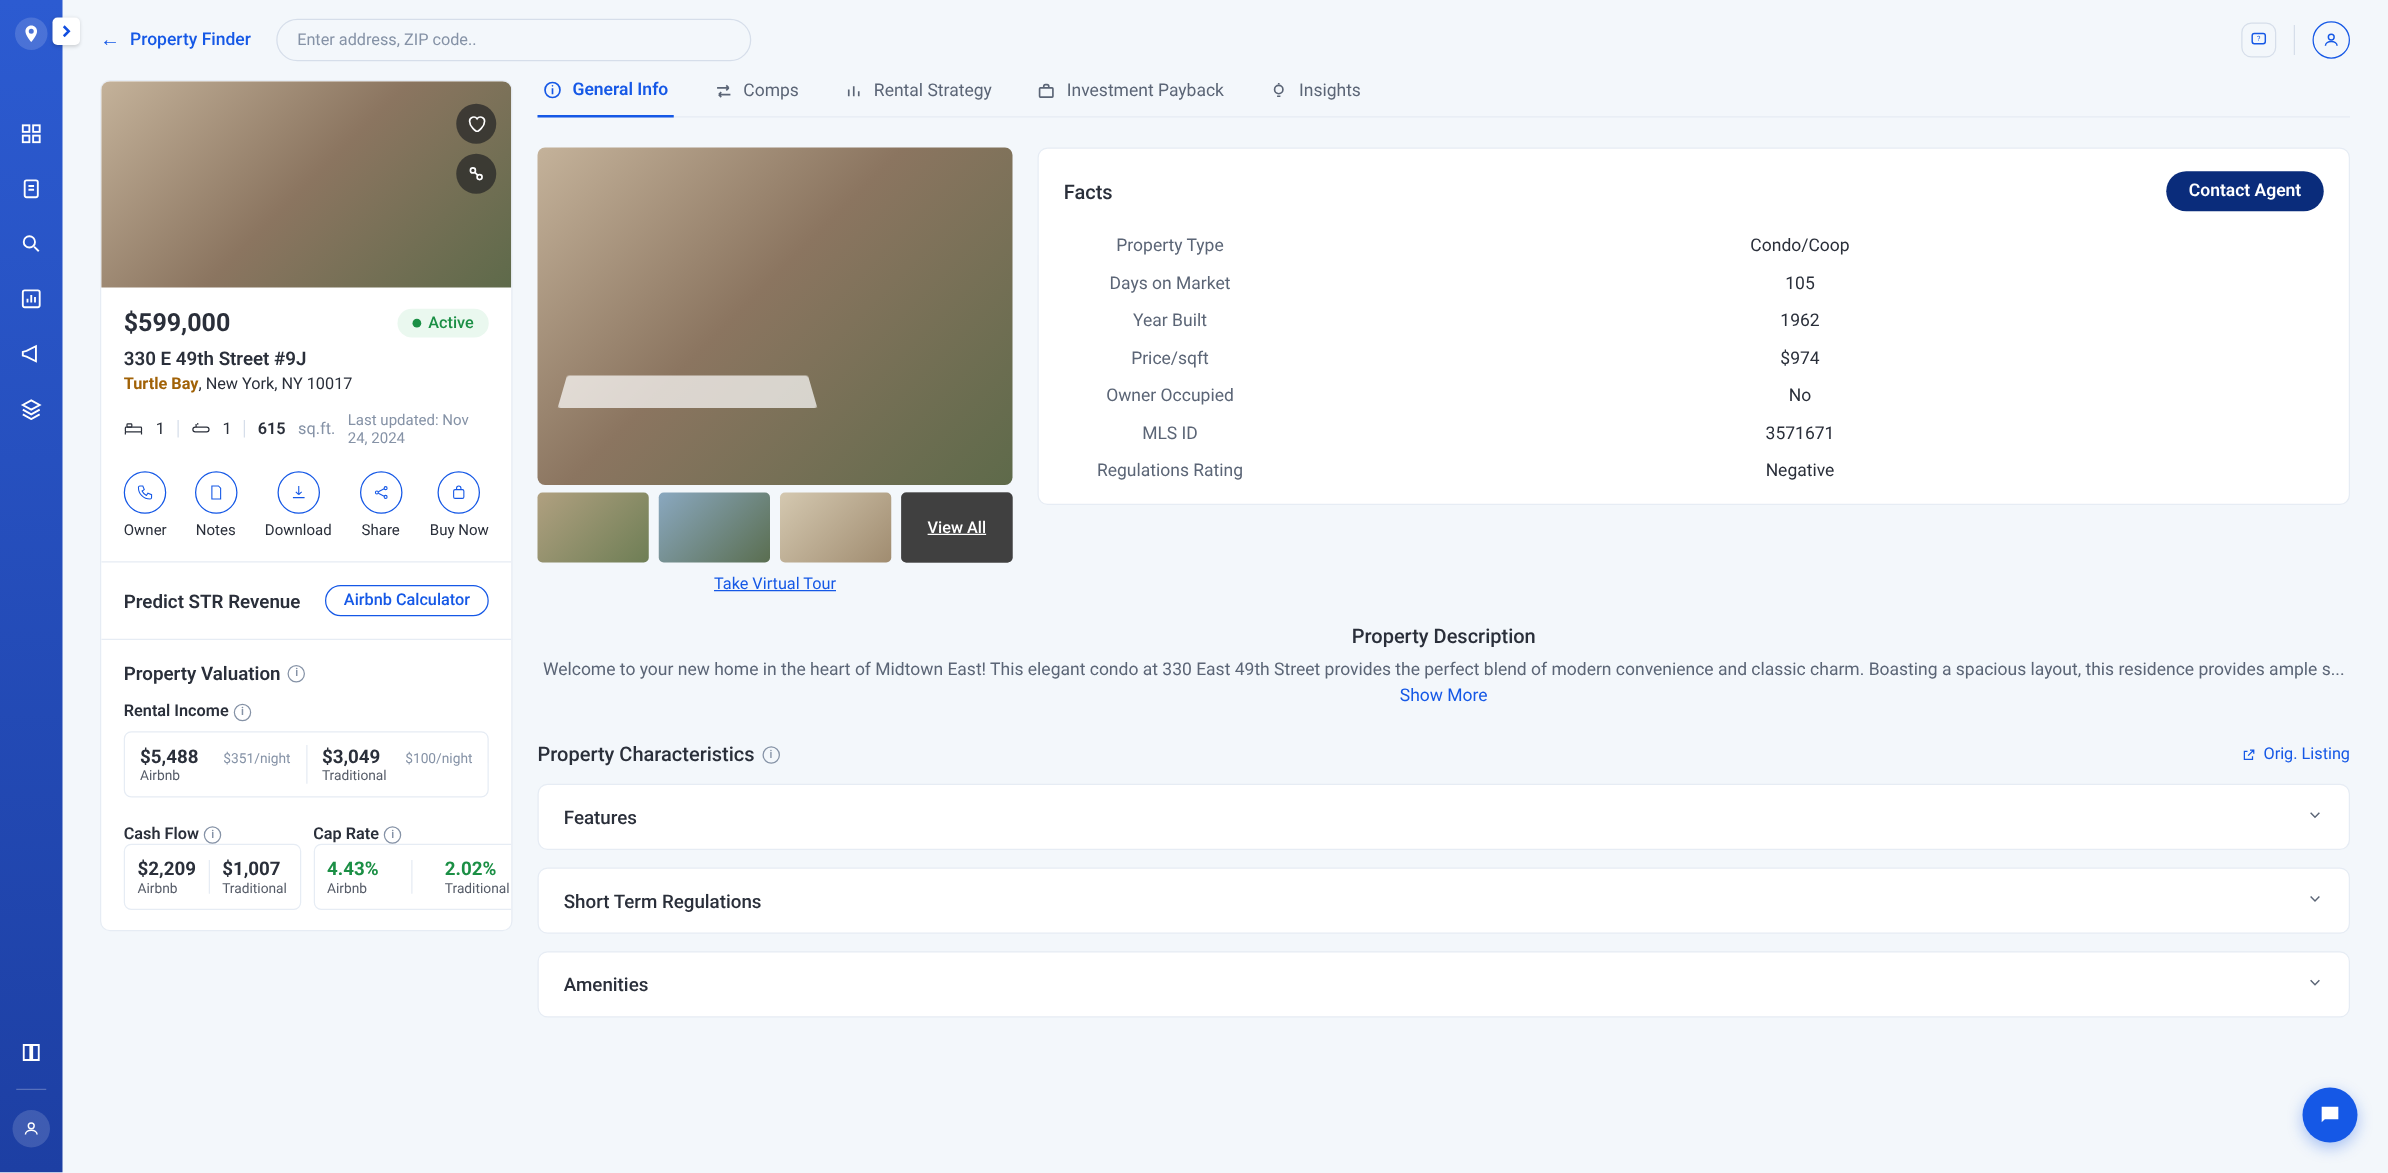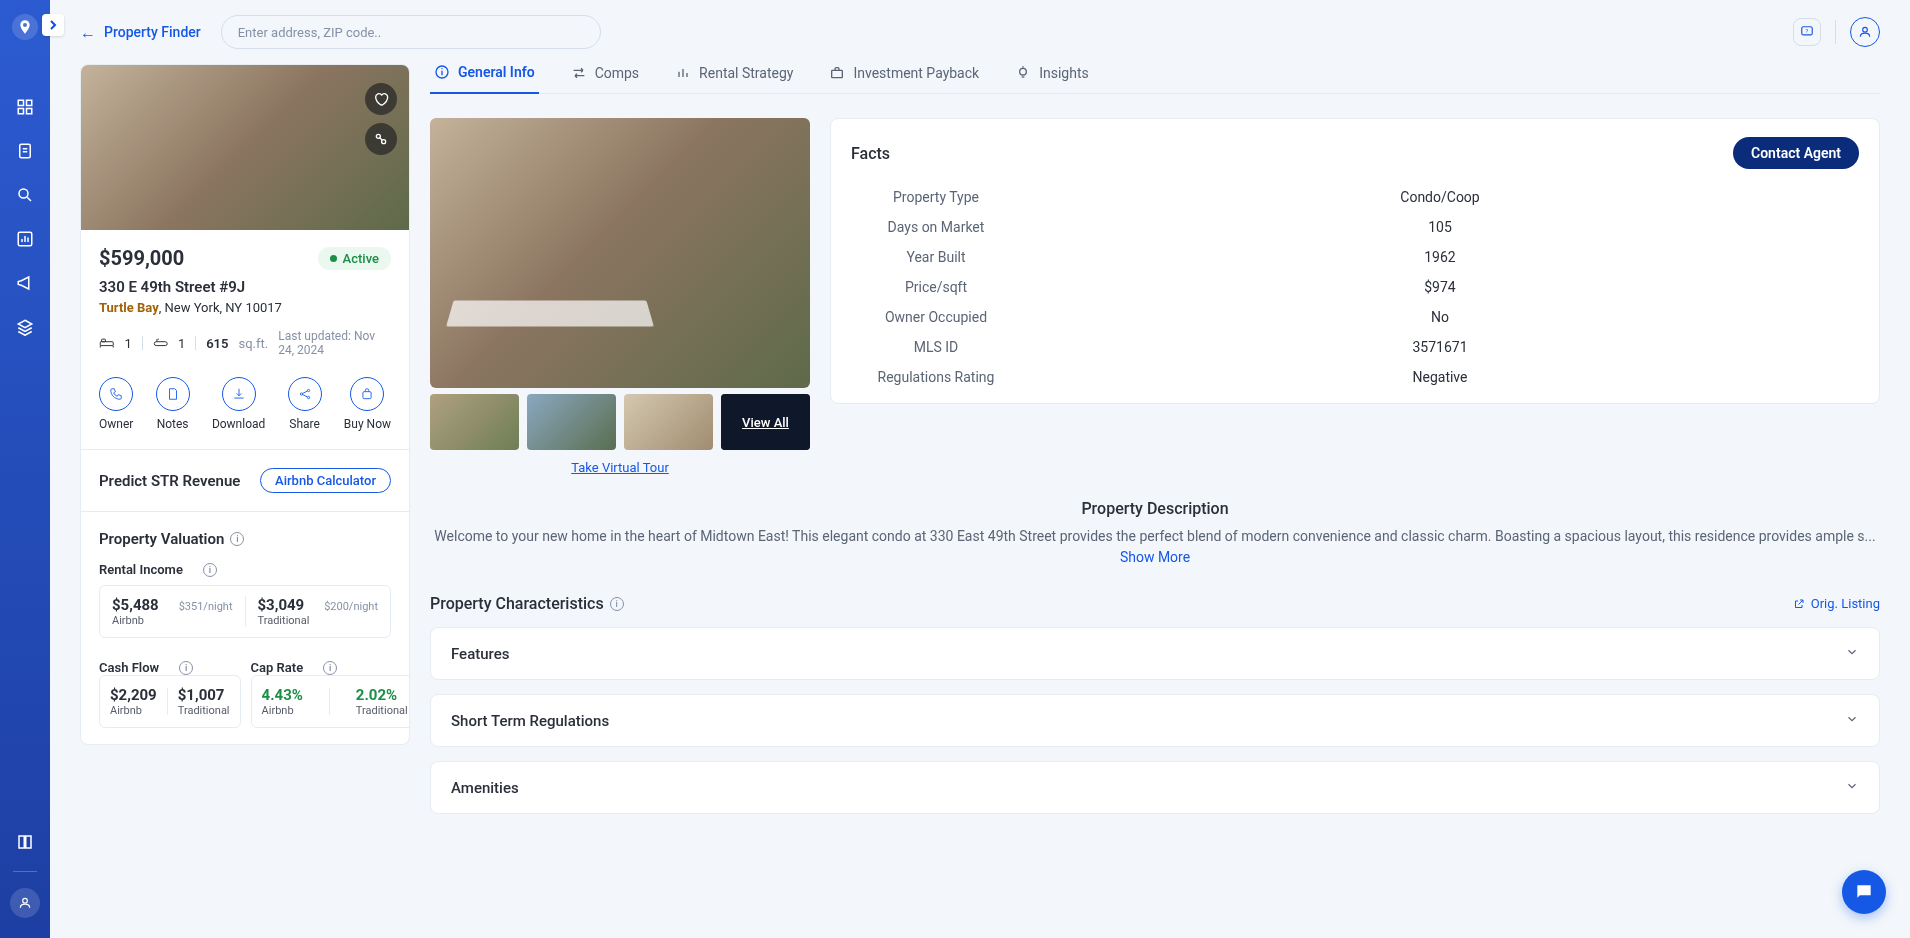--- a/index.html
+++ b/index.html
@@ -57,21 +57,21 @@
   .action { display:flex; flex-direction:column; align-items:center; gap:6px; font-size:12px; color:#2a2f3a; }
   .act-circ { width:34px; height:34px; border:1px solid #1558E6; border-radius:50%; display:flex; align-items:center; justify-content:center; color:#1558E6; }
   .section-sep { height:1px; background:#E6ECF4; margin:18px -18px; }
 
   .predict-row { display:flex; justify-content:space-between; align-items:center; }
   .predict-title { font-size:15px; font-weight:600; }
   .airbnb-calc { border:1px solid #1558E6; color:#1558E6; border-radius:16px; padding:4px 14px; font-size:13px; font-weight:500; }
 
   .val-title { font-size:15px; font-weight:600; margin-top:18px; display:flex; gap:6px; align-items:center; }
   .info-circ { width:14px; height:14px; border:1px solid #8592A6; border-radius:50%; font-size:9px; color:#8592A6; display:inline-flex; align-items:center; justify-content:center; }
-  .sub-title { font-size:13px; font-weight:600; margin-top:14px; display:flex; gap:20px; align-items:center; }
+  .sub-title { font-size:13px; font-weight:600; margin-top:14px; display:flex; gap:4px; align-items:center; }
   .val-box { flex:1; border:1px solid #E6ECF4; border-radius:6px; padding:10px 12px; display:flex; flex-direction:column; gap:4px; }
   .val-row1 { display:flex; align-items:baseline; justify-content:space-between; }
   .val-main { font-size:15px; font-weight:700; }
   .val-main.green { color:#1B8F45; }
   .val-sec { color:#8592A6; font-size:11px; }
   .val-src { font-size:11px; color:#565c68; }
   .val-sep { width:1px; background:#E6ECF4; margin:2px 0; }
 
   .two-col { display:flex; gap:10px; margin-top:8px; }
 
@@ -335,21 +335,21 @@
                   <div class="val-row1">
                       <span class="val-main">$5,488</span>
                       <span class="val-sec">$351/night</span>
                     </div>
                   <div class="val-src">Airbnb</div>
                 </div>
                 <div class="val-sep" style="align-self:stretch; margin:0 12px;"></div>
                 <div style="flex:1">
                   <div class="val-row1">
                       <span class="val-main">$3,049</span>
-                      <span class="val-sec">$200/night</span>
+                      <span class="val-sec">$100/night</span>
                     </div>
                   <div class="val-src">Traditional</div>
                 </div>
               </div>
             </div>
 
             <div class="two-col">
               <div style="flex:1">
                 <div class="sub-title">
                     <span>Cash Flow</span>
@@ -442,21 +442,21 @@
 
         <div class="detail-grid">
           <div class="gallery">
             <div class="big-img">
                 <div class="awning"></div>
               </div>
             <div class="thumbs">
               <div class="thumb"></div>
               <div class="thumb" style="background:linear-gradient(135deg,#8AA8C0,#5A6E50);"></div>
               <div class="thumb" style="background:linear-gradient(135deg,#D4C8B0,#A08C70);"></div>
-              <div class="thumb" style="background:#0f172a;">
+              <div class="thumb" style="background:#404040;">
                   <span>View All</span>
                 </div>
             </div>
             <div class="virtual">Take Virtual Tour</div>
           </div>
 
           <div class="facts-card">
             <div class="facts-hdr">
               <div class="facts-title">Facts</div>
               <div class="contact-btn">Contact Agent</div>

